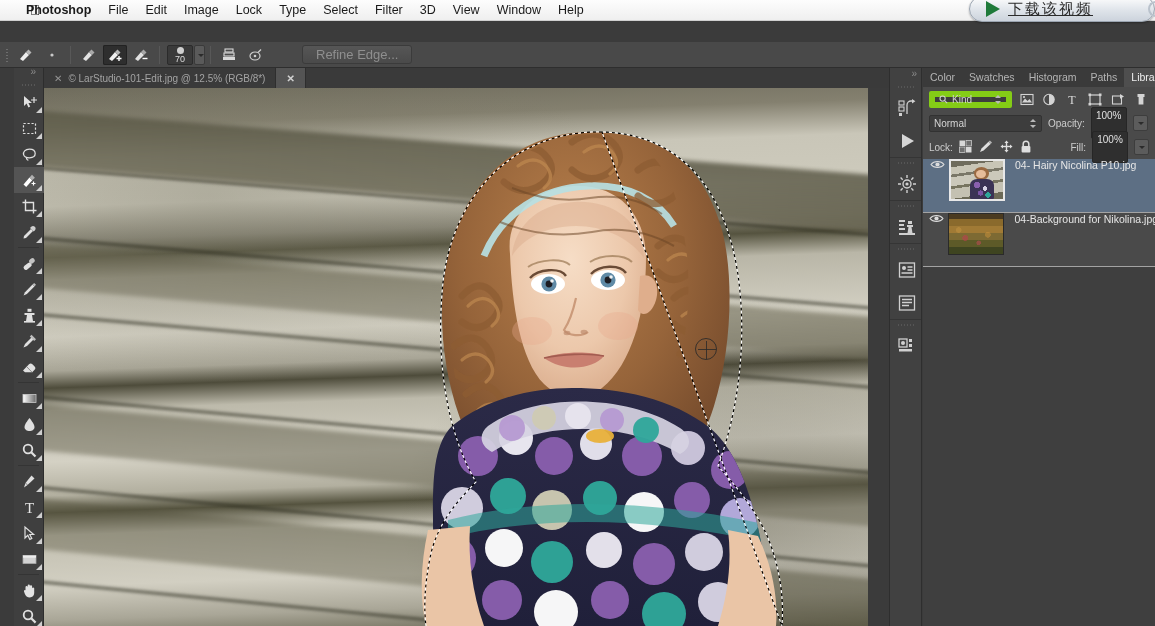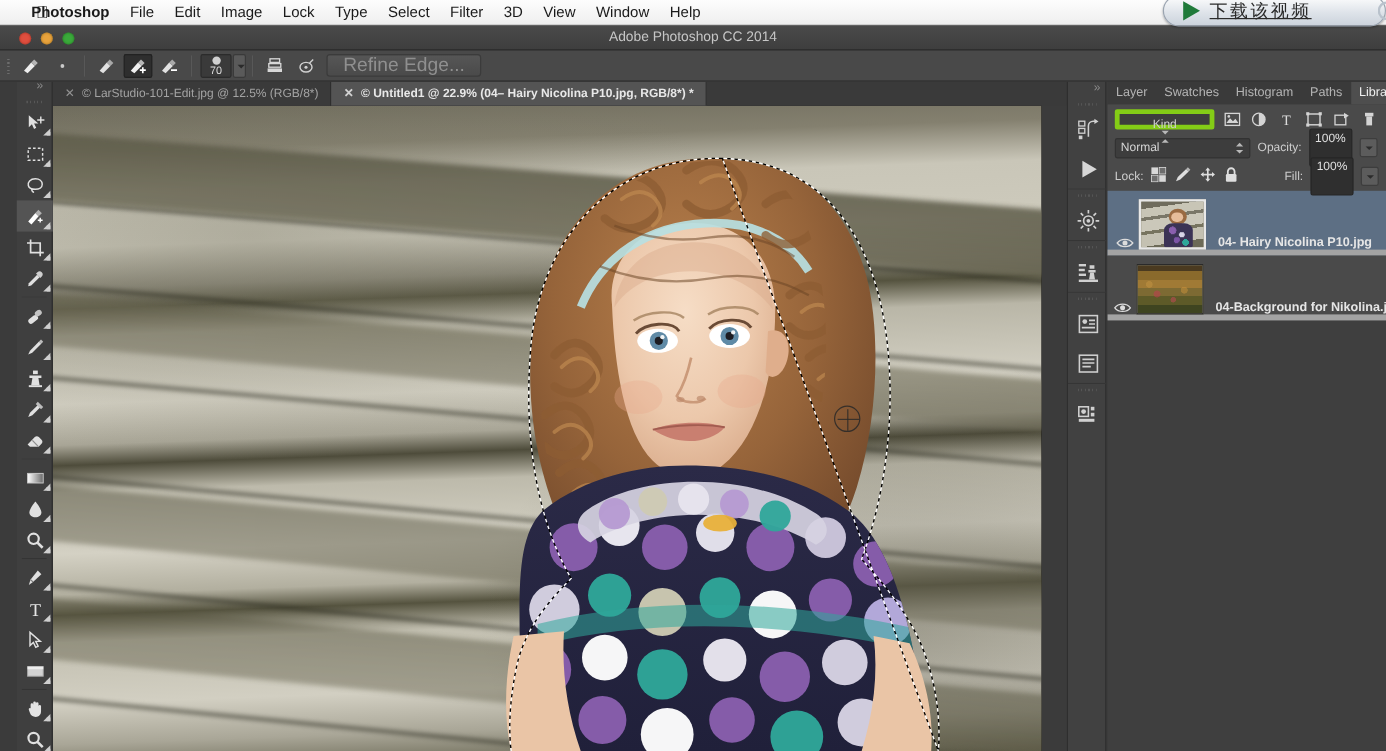--- a/index.html
+++ b/index.html
@@ -79,24 +79,24 @@
   .bsarrow {
     width: 11px; height: 20px; background: #5a5a5a; border: 1px solid #3a3a3a;
     border-radius: 2px; margin-left: 1px; position: relative;
   }
   .bsarrow::after {
     content: ""; position: absolute; left: 3px; top: 8px;
     border-left: 3px solid transparent; border-right: 3px solid transparent;
     border-top: 3px solid #2a2a2a;
   }
   #refine-edge {
-    margin-left: 4px; height: 19px; padding: 0 13px;
+    margin-left: 34px; height: 19px; padding: 0 13px;
     background: linear-gradient(#565656, #4a4a4a);
     border: 1px solid #3b3b3b; border-radius: 3px;
-    font-size: 16px; color: #8f8f8f;
+    font-size: 13px; color: #8f8f8f;
     display: flex; align-items: center;
   }
 
   
   #tabbar {
     position: absolute; left: 44px; top: 68px; width: 845px; height: 20px;
     background: #3a3a3a;
     z-index: 14; display: flex; align-items: stretch;
   }
   .doctab {
@@ -231,22 +231,22 @@
     color: #b4b4b4; white-space: nowrap;
   }
   .ptab.active { background: #4e4e4e; color: #eeeeee; }
   .panel-body { background: #4a4a4a; }
   .row {
     display: flex; align-items: center; height: 24px; padding: 0 6px; gap: 6px;
   }
   .filter-sel {
     display: flex; align-items: center; gap: 4px;
     width: 84px; height: 17px; padding: 0 4px;
-    background: #3d3d3d; border: 4px solid #84cc16; border-radius: 2px;
-    font-size: 10px; color: #d0d0d0; flex-direction: column;
+    background: #3d3d3d; border: 6px solid #84cc16; border-radius: 2px;
+    font-size: 10px; color: #d0d0d0;
   }
   .filter-sel .lbl { flex: 1; }
   .stepper {
     width: 9px; height: 13px; position: relative;
   }
   .stepper::before {
     content: ""; position: absolute; left: 2px; top: 2px;
     border-left: 3px solid transparent; border-right: 3px solid transparent;
     border-bottom: 3px solid #b8b8b8;
   }
@@ -273,24 +273,23 @@
   }
   .vararrow::after {
     content: ""; position: absolute; left: 4px; top: 6px;
     border-left: 3px solid transparent; border-right: 3px solid transparent;
     border-top: 3px solid #2b2b2b;
   }
   .lbl-sm { font-size: 10px; color: #cdcdcd; white-space: nowrap; }
   .lockicons { display: flex; align-items: center; gap: 7px; }
 
   .layer {
-    display: flex; align-items: flex-end; height: 54px;
-    border-bottom: 5px solid #a3a3a3; padding-left: 2px;
+    display: flex; align-items: flex-start; height: 54px;
+    border-bottom: 1px solid #a3a3a3; padding-left: 2px;
     background: #4a4a4a;
-    font-weight: bold;
   }
   .layer.selected { background: #5d6f84; }
   .eye { width: 24px; display: flex; align-items: center; justify-content: center; }
   .lthumb {
     width: 56px; height: 42px; border: 1px solid #2a2a2a;
     overflow: hidden; position: relative; background: #8a8774;
     flex-shrink: 0;
   }
   .layer.selected .lthumb { border: 2px solid #e8e8e8; }
   .lname { margin-left: 10px; font-size: 10.5px; color: #e6e6e6; white-space: nowrap; overflow: hidden; }
@@ -377,28 +376,20 @@
     <span class="mi">Window</span>
     <span class="mi">Help</span>
 
     <div id="watermark">
       <span id="wm-play"></span>
       <span id="wm-text">下载该视频</span>
       <span id="wm-tail"></span>
     </div>
   </div>
 
-  <div id="titlebar">
-    <div id="traffic">
-      <span class="light red"></span>
-      <span class="light yellow"></span>
-      <span class="light green"></span>
-    </div>
-    <div id="win-title">Adobe Photoshop CC 2014</div>
-  </div>
 
   <div id="optionsbar">
     <div id="opt-grip"></div>
 
     <div class="obtn">
       <svg width="18" height="16" viewBox="0 0 18 16">
         <path d="M3 12 L9 5 L12 8 L6 14 Z" fill="#ffffff" opacity=".9"></path>
         <path d="M9 5 L11.5 2.5 L14.5 5.5 L12 8 Z" fill="#b5b5b5"></path>
       </svg>
     </div>
@@ -459,21 +450,20 @@
     <div id="refine-edge">Refine Edge...</div>
   </div>
 
   <div id="tabbar">
     <div class="doctab">
       <span class="tabx">✕</span>
       <span>© LarStudio-101-Edit.jpg @ 12.5% (RGB/8*)</span>
     </div>
     <div class="doctab active">
       <span class="tabx">✕</span>
-      <span>© Untitled1 @ 22.9% (04– Hairy Nicolina P10.jpg, RGB/8*) *</span>
     </div>
   </div>
 
   <div id="toolbar">
     <div id="tb-collapse"></div>
     <div id="tb-grip"></div>
 
     <div class="tool">
       <svg width="17" height="17" viewBox="0 0 17 17">
         <path d="M3 2 L3 12 L5.6 9.6 L7.4 13.4 L9.2 12.5 L7.4 8.9 L11 8.9 Z" fill="#e0e0e0"></path>
@@ -895,21 +885,21 @@
         <rect x="12" y="3" width="3" height="3" fill="#d0d0d0"></rect>
         <rect x="12" y="8" width="3" height="3" fill="#d0d0d0"></rect>
         <rect x="2" y="13" width="13" height="2.5" fill="#d0d0d0"></rect>
       </svg>
     </div>
   </div>
 
   <div id="panels">
 
     <div class="tabrow">
-      <div class="ptab">Layer</div>
+      <div class="ptab">Color</div>
       <div class="ptab">Swatches</div>
       <div class="ptab">Histogram</div>
       <div class="ptab">Paths</div>
       <div class="ptab active">Libraries</div>
     </div>
 
 
 
     <div class="panel-body">
 

